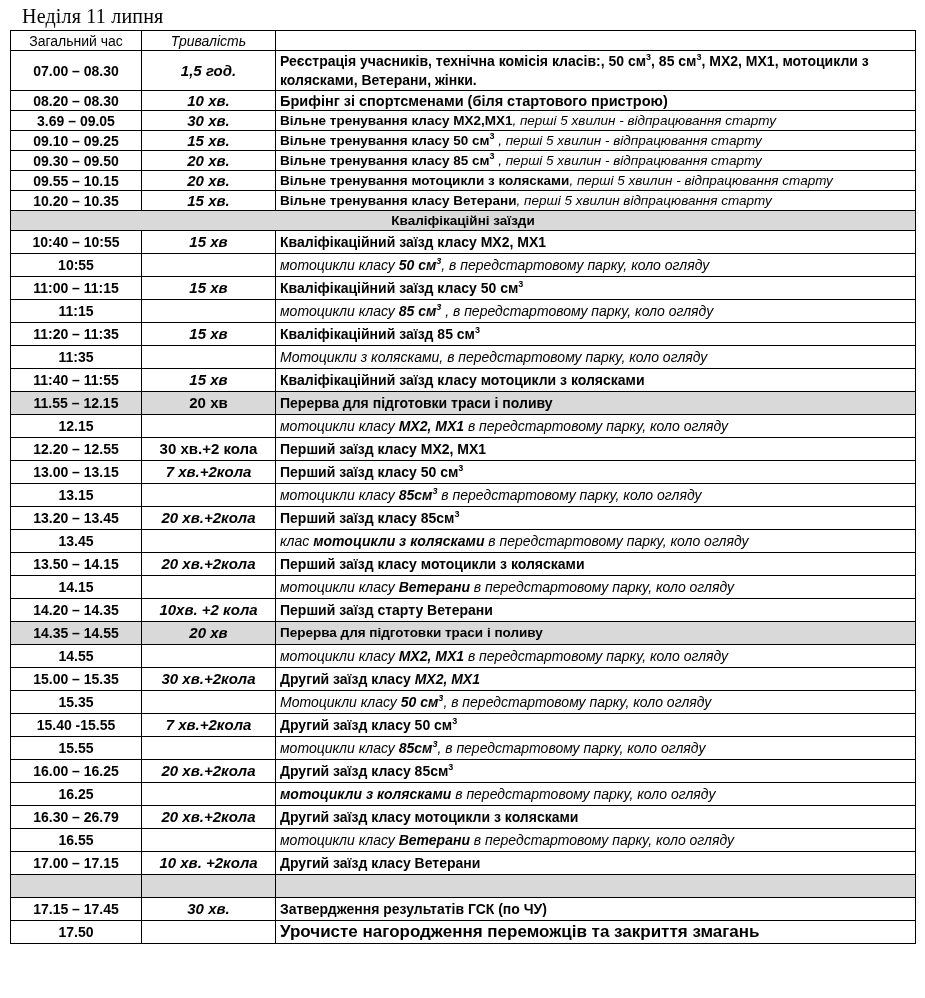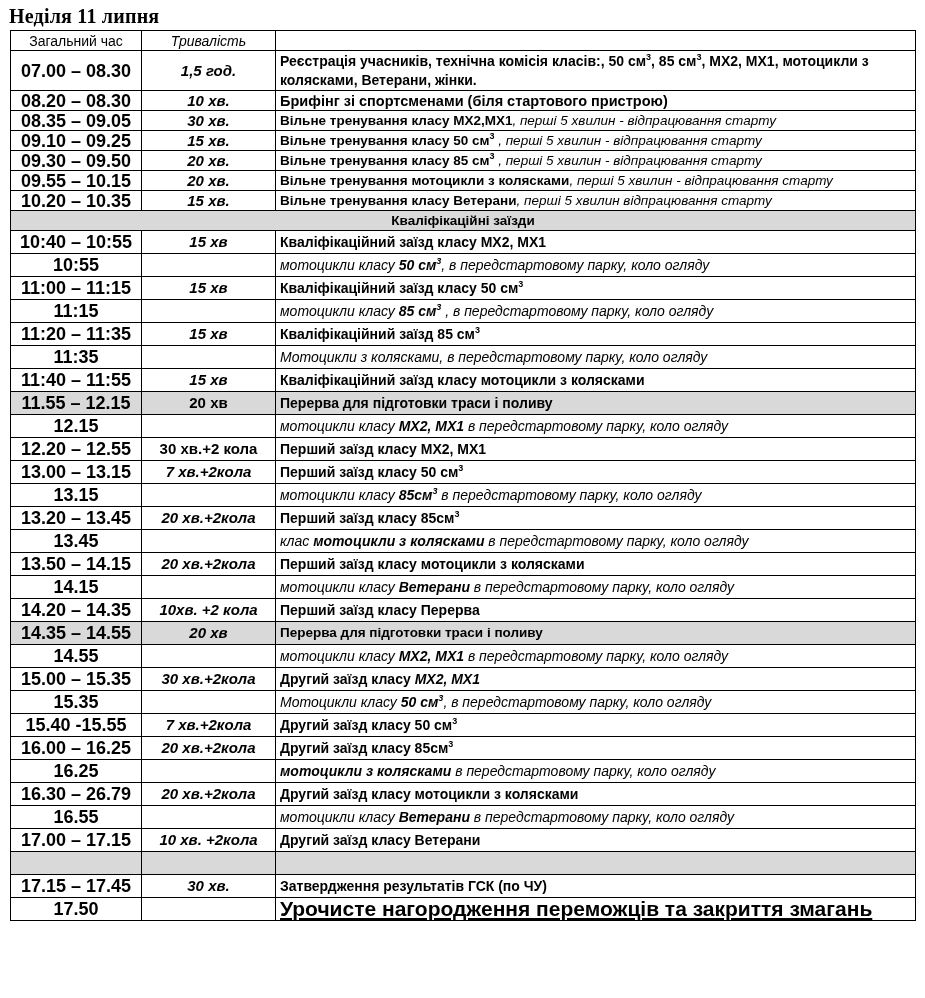--- a/index.html
+++ b/index.html
@@ -1,31 +1,31 @@
 <!DOCTYPE html>
 <html><head>
 <meta charset="utf-8">
 <style>
   html, body { margin:0; padding:0; background:#ffffff; }
   body { width:925px; height:998px; position:relative; overflow:hidden; font-family:"Liberation Sans", sans-serif; color:#000; }
-  .title { position:absolute; left:9px; top:5px; font-family:"Liberation Serif", serif; font-weight:bold; font-size:20px; letter-spacing:0.2px; }
+  .title { position:absolute; left:22px; top:5px; font-family:"Liberation Serif", serif; font-weight:normal; font-size:20px; letter-spacing:0.2px; }
   table { position:absolute; left:10px; top:30px; border-collapse:collapse; table-layout:fixed; width:905px; }
   td { border:1px solid #000; padding:0 4px; font-size:14px; line-height:16px; vertical-align:middle; white-space:nowrap; overflow:hidden; }
   col.c1 { width:131px; } col.c2 { width:134px; } col.c3 { width:640px; }
-  td.t { text-align:center; font-weight:bold; font-size:18px; }
+  td.t { text-align:center; font-weight:bold; font-size:14px; }
   td.d { text-align:center; font-weight:bold; font-style:italic; font-size:15px; }
   td.dn { text-align:center; font-weight:bold; font-size:15px; }
   td.e { font-size:14.5px;font-weight:bold; }
   .hdr td { height:19px; font-size:14px; font-weight:normal; text-align:center; }
   .hdr td.d { font-style:italic; font-weight:normal; }
   tr.gray td { background:#d9d9d9; }
   .b { font-weight:bold;margin-top:10px; }
   .i { font-style:italic; }
   .small { font-size:13.5px; }
-  .big { font-size:21px; font-weight:bold;text-decoration:underline; }
+  .big { font-size:17px; font-weight:bold; }
   sup { font-size:9px; line-height:0; vertical-align:6px; }
   .r20 td { height:19px; }
   .r23 td { height:22px; }
   .r40 td { height:39px; }
   .sect td { text-align:center; font-weight:bold; font-size:13.5px; height:19px; }
 </style>
 </head>
 <body>
 
 <div class="title">Неділя 11 липня</div>
@@ -46,21 +46,21 @@
       <td class="t">07.00 – 08.30</td>
       <td class="d">1,5 год.</td>
       <td class="e" style="white-space:normal;font-size:14px;line-height:19px;"><span>Реєстрація учасників, технічна комісія класів:, 50 см</span><sup>3</sup><span>, 85 см</span><sup>3</sup><span>, MX2, MX1, мотоцикли з колясками, Ветерани, жінки.</span></td>
     </tr>
     <tr class="r20">
       <td class="t">08.20 – 08.30</td>
       <td class="d">10 хв.</td>
       <td class="e">Брифінг зі спортсменами (біля стартового пристрою)</td>
     </tr>
     <tr class="r20">
-      <td class="t">08.35 – 09.05</td>
+      <td class="t">3.69 – 09.05</td>
       <td class="d">30 хв.</td>
       <td class="small"><span class="b">Вільне тренування  класу МХ2,МХ1</span><span class="i">, перші 5 хвилин - відпрацювання старту</span></td>
     </tr>
     <tr class="r20">
       <td class="t">09.10 – 09.25</td>
       <td class="d">15 хв.</td>
       <td class="small"><span class="b">Вільне тренування  класу 50 см</span><sup class="b">3</sup><span class="i"> , перші 5 хвилин - відпрацювання старту</span></td>
     </tr>
     <tr class="r20">
       <td class="t">09.30 – 09.50</td>
@@ -158,21 +158,21 @@
         <td class="b"><span>Перший заїзд класу мотоцикли з колясками</span></td>
       </tr>
       <tr class="r23">
         <td class="t">14.15</td>
         <td class="d"></td>
         <td class="i"><span>мотоцикли класу  </span><span class="b">Ветерани</span><span>  в передстартовому парку, коло огляду</span></td>
       </tr>
       <tr class="r23">
         <td class="t">14.20 – 14.35</td>
         <td class="d">10хв. +2 кола</td>
-        <td class="b"><span>Перший заїзд класу Перерва</span></td>
+        <td class="b"><span>Перший заїзд старту Ветерани</span></td>
       </tr>
       <tr class="r23 gray">
         <td class="t">14.35 – 14.55</td>
         <td class="d">20 хв</td>
         <td class="b" style="font-size: 13.5px;"><span>Перерва для підготовки траси і поливу</span></td>
       </tr>
       <tr class="r23">
         <td class="t">14.55</td>
         <td class="d"></td>
         <td class="i"><span>мотоцикли класу </span><span class="b">MX2, MX1</span><span> в передстартовому парку, коло огляду</span></td>
@@ -186,20 +186,25 @@
         <td class="t">15.35</td>
         <td class="d"></td>
         <td class="i"><span>Мотоцикли класу </span><span class="b">50 см</span><sup class="b">3</sup><span>, в передстартовому парку, коло огляду</span></td>
       </tr>
       <tr class="r23">
         <td class="t">15.40 -15.55</td>
         <td class="d">7 хв.+2кола</td>
         <td class="b"><span>Другий заїзд класу 50 см</span><sup>3</sup></td>
       </tr>
       <tr class="r23">
+        <td class="t">15.55</td>
+        <td class="d"></td>
+        <td class="i"><span>мотоцикли класу  </span><span class="b">85см</span><sup class="b">3</sup><span>, в передстартовому парку, коло огляду</span></td>
+      </tr>
+      <tr class="r23">
         <td class="t">16.00 – 16.25</td>
         <td class="d">20 хв.+2кола</td>
         <td class="b"><span>Другий заїзд класу 85см</span><sup>3</sup></td>
       </tr>
       <tr class="r23">
         <td class="t">16.25</td>
         <td class="d"></td>
         <td class="i"><span class="b">мотоцикли з колясками</span><span> в передстартовому парку, коло огляду</span></td>
       </tr>
       <tr class="r23">

